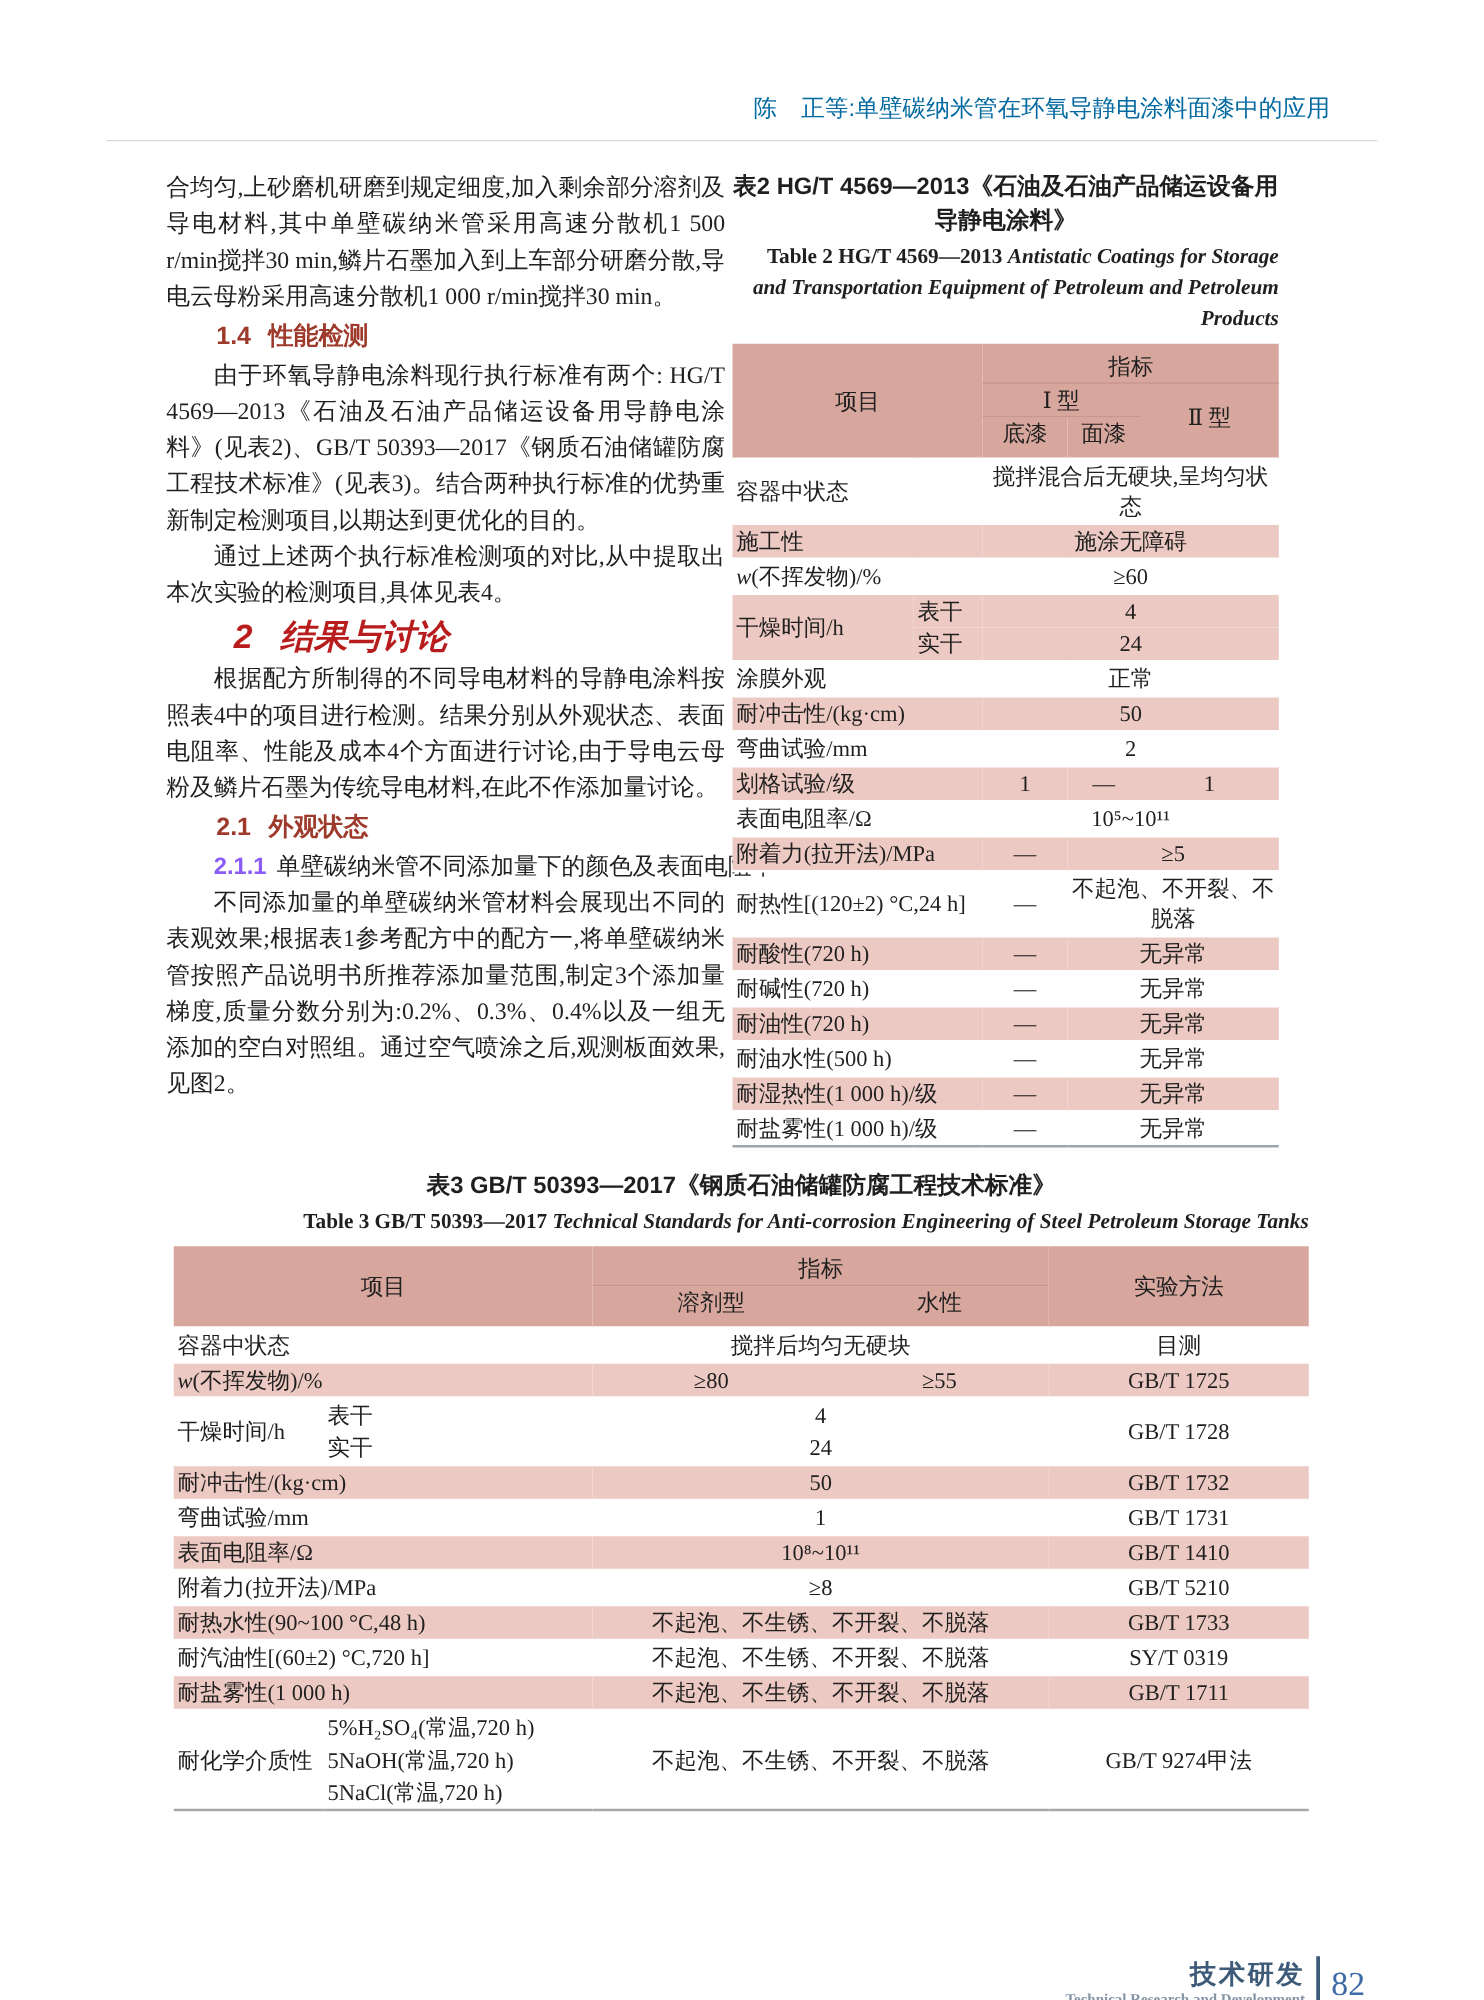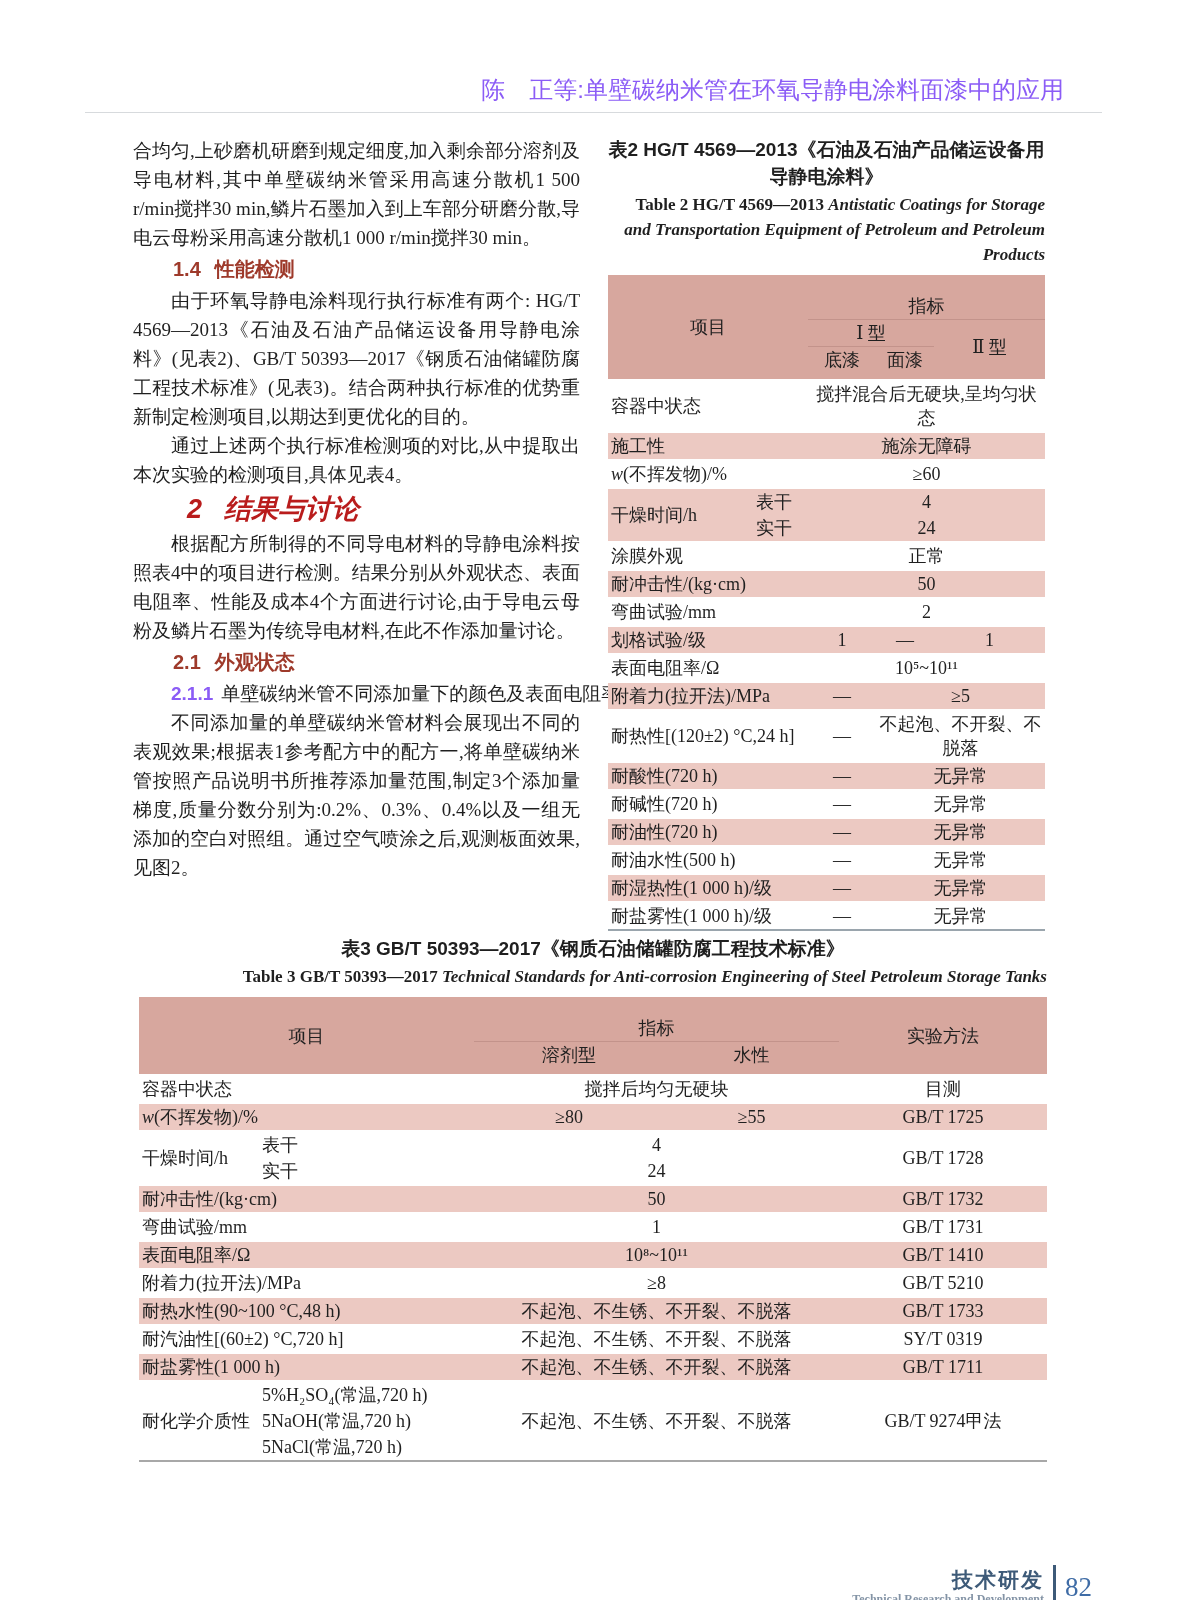--- a/index.html
+++ b/index.html
@@ -1,23 +1,23 @@
 <!DOCTYPE html>
 <html><head>
 <meta charset="utf-8">
 <style>
   html,body{margin:0;padding:0;background:#fff;}
   .page{position:relative;width:1187px;height:1600px;background:#fff;overflow:hidden;
         font-family:"Liberation Serif","DejaVu Serif",serif;color:#1f1f1f;}
   
   .running-head{position:absolute;top:74px;left:85px;right:85px;text-align:right;padding-right:38px;
-        font-family:"Liberation Sans","DejaVu Sans",sans-serif;font-size:24px;color:#8b5cf6;white-space:pre;}
+        font-family:"Liberation Sans","DejaVu Sans",sans-serif;font-size:19px;color:#0369a1;white-space:pre;}
   .head-rule{position:absolute;top:112px;left:85px;right:85px;border-top:1px solid #d7dadd;}
   
-  .columns{position:absolute;top:136px;left:133px;width:902px;display:flex;gap:28px;}
+  .columns{position:absolute;top:136px;left:133px;width:902px;display:flex;gap:6px;}
   .col-left{width:447px;font-size:19px;line-height:29px;text-align:justify;}
   .col-left p{margin:0;text-indent:2em;}
   .col-left p.noindent{text-indent:0;}
   .h-sub{font-family:"Liberation Sans","DejaVu Sans",sans-serif;font-weight:bold;color:#9e3a2b;
         font-size:20px;line-height:34px;margin:0;}
   .h-sub .sp{display:inline-block;width:14px;}
   .h-big{font-family:"Liberation Sans","DejaVu Sans",sans-serif;font-weight:bold;color:#b91c1c;
         font-size:27px;line-height:40px;margin:10px 0 6px 0;font-style:italic;}
   .h-big .sp{display:inline-block;width:22px;}
   .h-211{font-size:19px;line-height:29px;white-space:nowrap;}
@@ -25,21 +25,21 @@
   .col-right{width:437px;}
   
   .tbl-title-cn{font-family:"Liberation Sans","DejaVu Sans",sans-serif;font-weight:bold;
         font-size:19px;line-height:27px;text-align:center;margin:0;}
   .tbl-title-en{font-weight:bold;font-style:italic;font-size:17px;line-height:25px;text-align:right;margin:2px 0 0 0;}
   .tbl-title-en .pfx{font-style:normal;}
   
   table.std{border-collapse:collapse;table-layout:fixed;font-size:18px;margin-top:8px;}
   table.std td{padding:1px 3px;line-height:24px;vertical-align:middle;}
   table.std thead td{background:#d7a79e;text-align:center;}
-  table.std thead td.pad-t{padding-top:19px;}
+  table.std thead td.pad-t{padding-top:6px;}
   table.std thead td.pad-b{padding-bottom:7px;}
   .hdr-line{border-bottom:1px solid #c3938b;}
   tr.pink td{background:#ecc9c2;}
   tr.sep td{border-top:2px solid #fff;}
   td.lbl{text-align:left;padding-left:8px;}
   td.ctr{text-align:center;}
   table.t2{width:437px;border-bottom:2px solid #9aa5ad;}
   
   .t3sec{position:absolute;top:935px;left:139px;width:908px;}
   table.t3{width:908px;border-bottom:2px solid #a8a8a8;}

